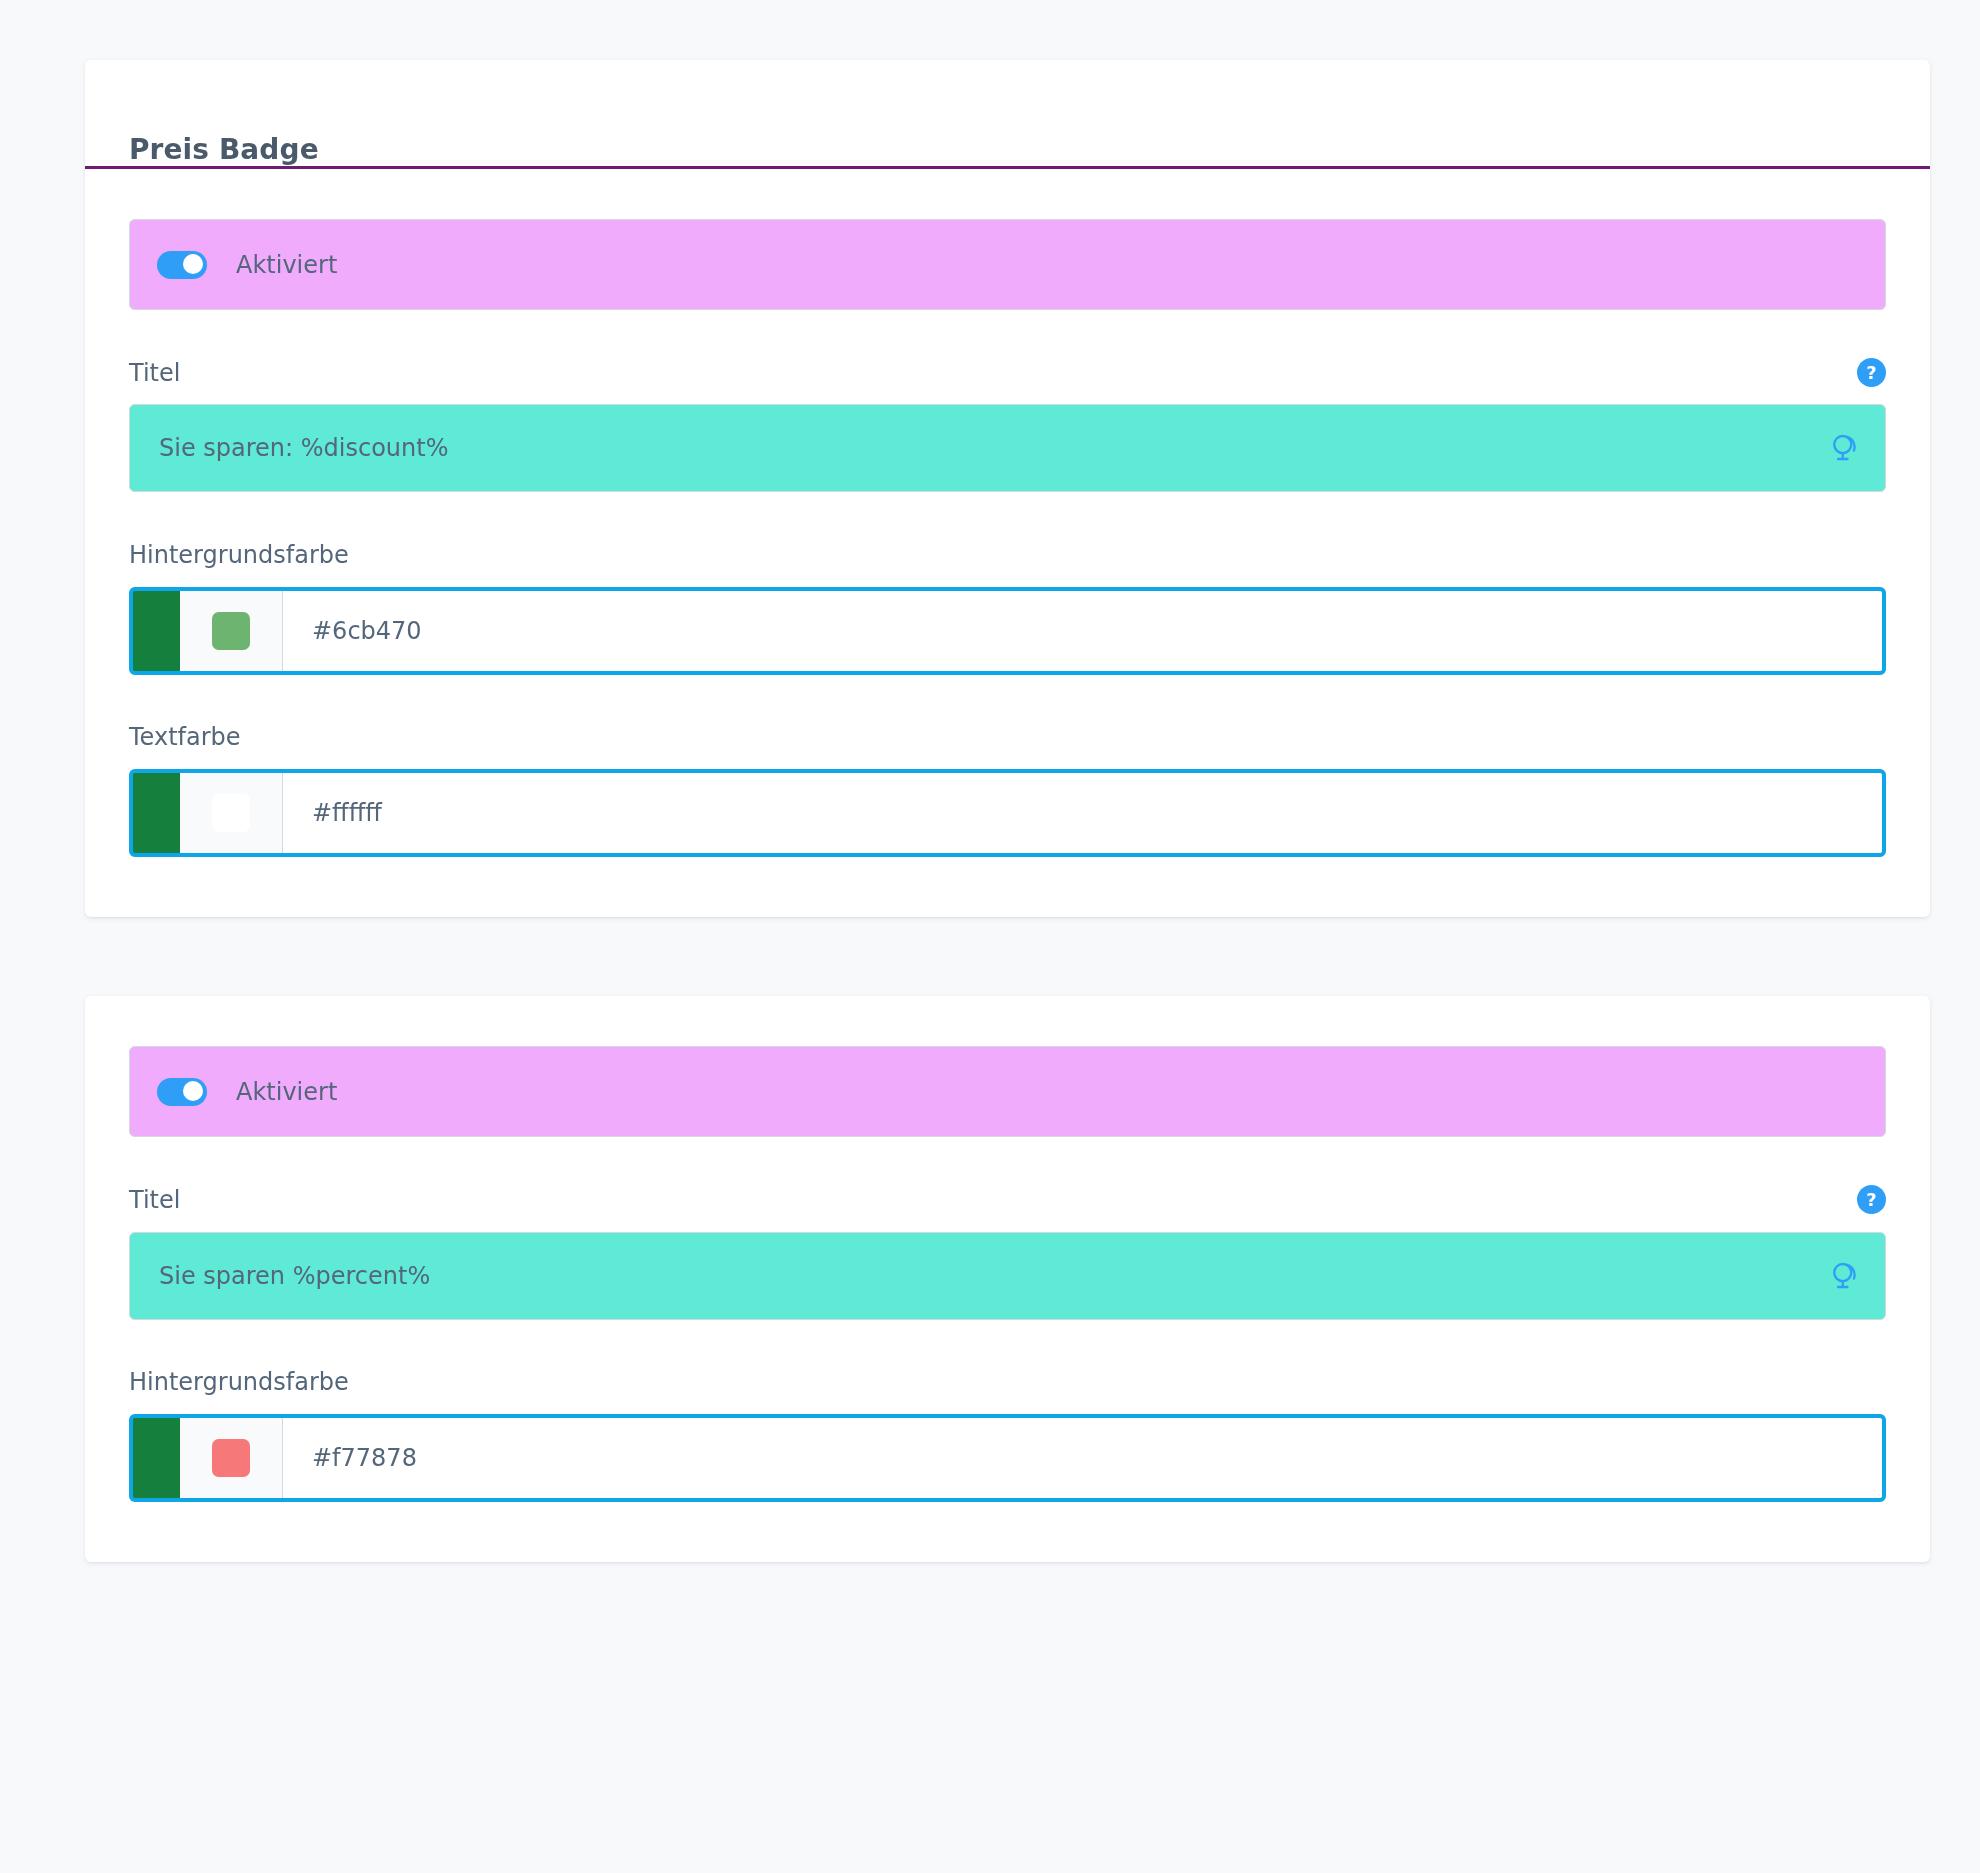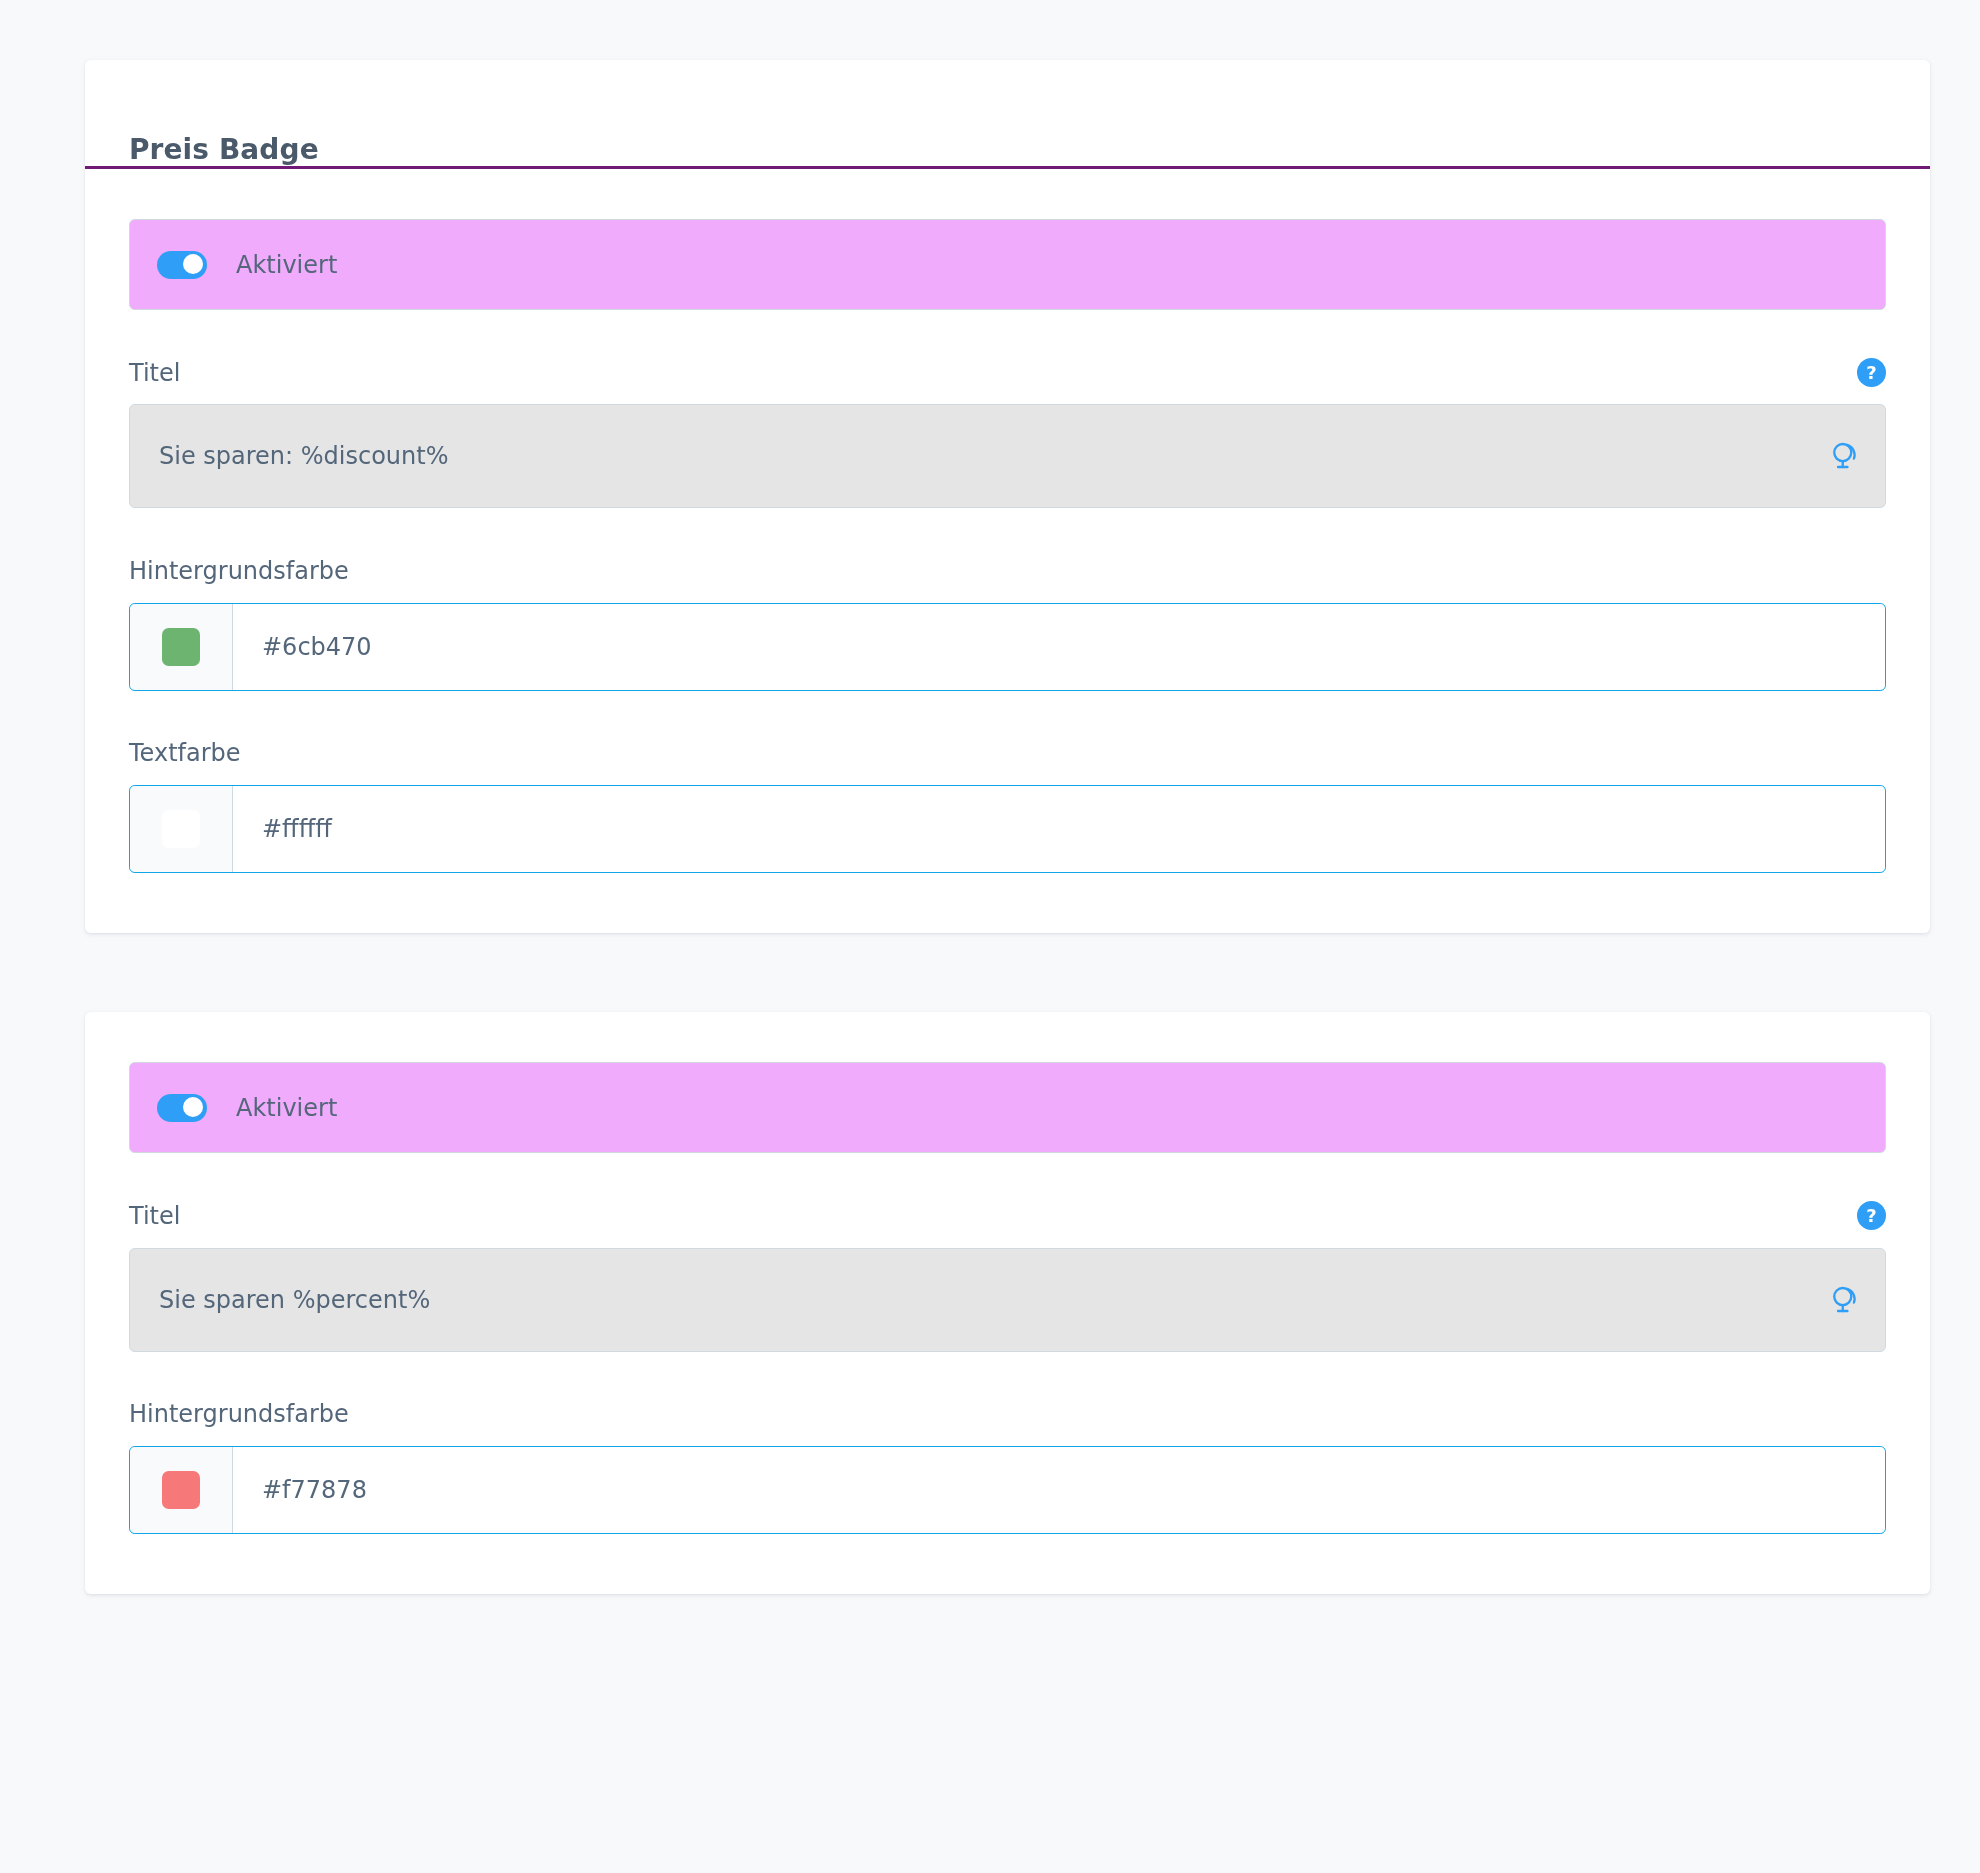--- a/index.html
+++ b/index.html
@@ -115,24 +115,24 @@
     line-height: 1;
   }
 
   
   .input-wrap {
     position: relative;
     width: 100%;
   }
   .text-input {
     width: 100%;
-    height: 104px;
+    height: 88px;
     border: 1px solid #d1d9e0;
     border-radius: 5.8px;
-    background: #e5e5e5;
+    background: #5eead4;
     display: flex;
     align-items: center;
     padding: 0 77px 0 29px;
     font-size: 24px;
     color: #54667a;
     cursor: text;
   }
   .globe-btn {
     position: absolute;
     right: 23px;
@@ -145,24 +145,25 @@
     justify-content: center;
     cursor: pointer;
   }
 
   
   .color-field {
     display: flex;
     align-items: stretch;
     width: 100%;
     height: 88px;
-    border: 1px solid #0ea5e9;
+    border: 4px solid #0ea5e9;
     border-radius: 5.8px;
-    background: #7dd3fc;
+    background: #15803d;
     overflow: hidden;
+    padding-left: 47px;
   }
   .color-preview-cell {
     width: 103px;
     flex: 0 0 103px;
     background: #f9fafb;
     border-right: 1px solid #d1d9e0;
     display: flex;
     align-items: center;
     justify-content: center;
     cursor: pointer;

